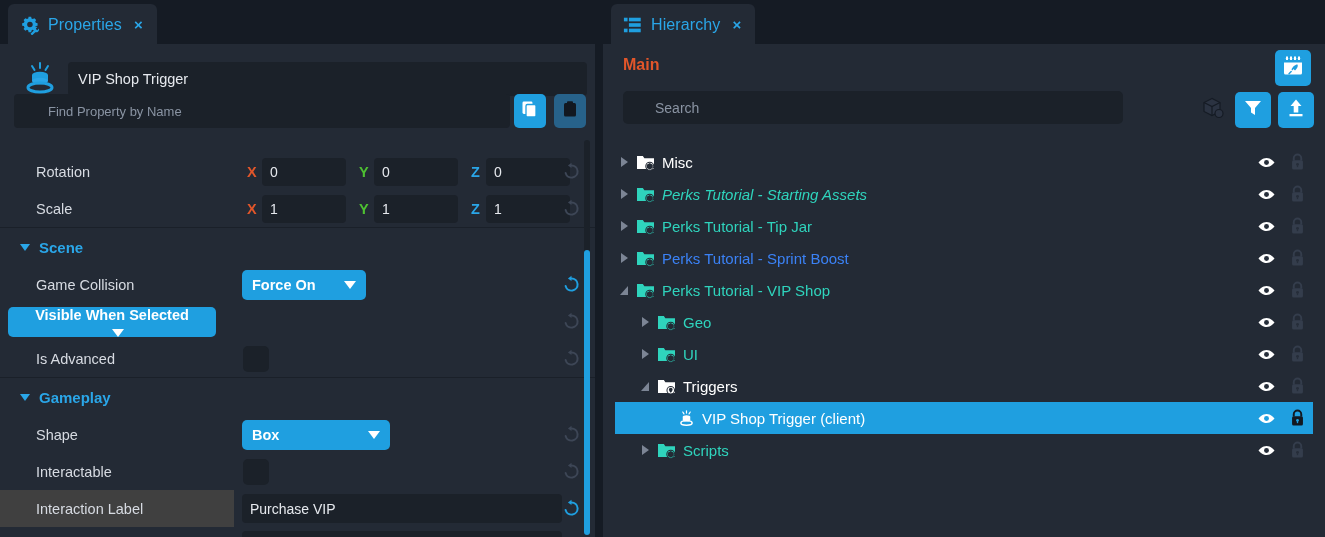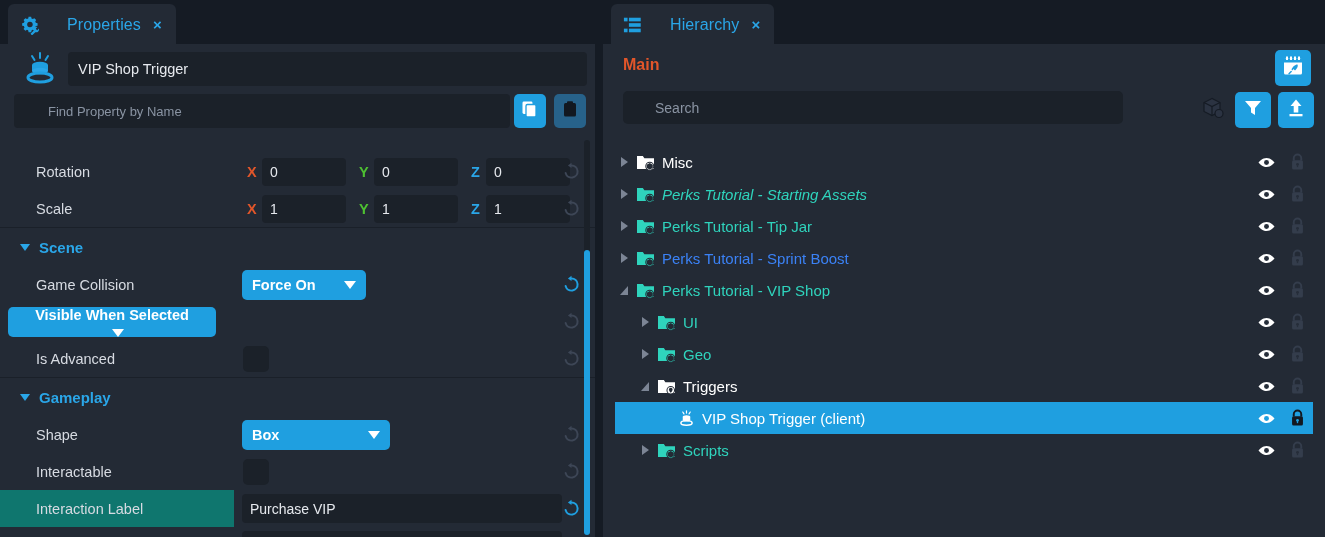--- a/index.html
+++ b/index.html
@@ -14,31 +14,31 @@
   
   .tabstrip { position: absolute; top: 0; height: 45px; background: #151b24; }
   .tab {
     position: absolute; top: 4px; left: 8px; height: 41px;
     background: #232a35;
     border-top-left-radius: 6px; border-top-right-radius: 6px;
     display: flex; align-items: center; gap: 8px;
     padding: 0 14px 0 12px;
     color: #2aa6e8; font-size: 16px;
   }
-  .tab-label { color: #2aa6e8; font-size: 16px; letter-spacing: .1px; margin-left: 19px; }
+  .tab-label { color: #2aa6e8; font-size: 16px; letter-spacing: .1px; }
   .tab-close { color: #2aa6e8; font-size: 15px; font-weight: bold; line-height: 1;
                margin-left: 4px; cursor: pointer; }
 
   
   .panel { position: absolute; background: #232a35; }
   #props-panel { left: 0; top: 44px; width: 595px; height: 493px; background: #232a35; }
   #hier-panel  { left: 603px; top: 44px; width: 722px; height: 493px; background: #232a35; }
 
   
-  .obj-header { position: absolute; left: 0; top: 0; width: 654px; height: 46px; }
+  .obj-header { position: absolute; left: 0; top: 10px; width: 654px; height: 46px; }
   .obj-icon { position: absolute; left: 22px; top: 8px; width: 36px; height: 34px; }
   .name-field {
     position: absolute; left: 68px; top: 8px; width: 519px; height: 34px;
     background: #1b2129; border: none; border-radius: 4px;
     color: #e6e9ee; font-size: 14.5px; padding: 0 10px;
     font-family: "Liberation Sans", sans-serif;
   }
   .search-row { position: absolute; left: 0; top: 50px; width: 595px; height: 38px; }
   .search-field {
     position: absolute; left: 14px; top: 0; width: 496px; height: 34px;
@@ -51,21 +51,21 @@
   .sq-btn {
     position: absolute; top: 0; width: 32px; height: 34px; border-radius: 5px;
     display: flex; align-items: center; justify-content: center; cursor: pointer;
   }
   .sq-btn.primary { background: #1f9fe0; }
   .sq-btn.muted { background: #27628a; }
 
   
   #prop-scroll { position: absolute; left: 0; top: 109px; width: 595px; height: 399px; overflow: hidden; }
   .prow { position: relative; height: 37px; display: flex; align-items: center; }
-  .prow.hl .plabel { background: #0f766e; }
+  .prow.hl .plabel { background: #404040; }
   .plabel {
     width: 234px; height: 37px; display: flex; align-items: center;
     padding-left: 36px; color: #d7dbe2; font-size: 14.5px;
     white-space: nowrap; overflow: hidden;
   }
   .sep { height: 1px; background: #1a2029; margin: 0; }
   .sect {
     height: 38px; display: flex; align-items: center; gap: 9px;
     padding-left: 20px; color: #2aa6e8; font-size: 15px; font-weight: bold;
   }
@@ -509,21 +509,21 @@
           <span class="tw">
             <span class="tri-r"></span>
           </span>
           <span style="display:flex;align-items:center;margin-left:3px;">
             <svg width="19" height="17" viewBox="0 0 20 18">
               <path d="M1 2.2h6.2l1.6 2.2H19v11.4H1z" fill="#2fd4bd"></path>
               <circle cx="14.5" cy="13" r="4.2" fill="#2fd4bd" stroke="#232a35" stroke-width="1.1"></circle>
               <path d="M14.5 9.6 11.3 11.3v3.4l3.2 1.7 3.2-1.7v-3.4z" fill="#232a35"></path>
             </svg>
           </span>
-          <span class="tlabel" style="color:#2fd4bd;">UI</span>
+          <span class="tlabel" style="color:#2fd4bd;">Geo</span>
           <span class="teye"><svg width="19" height="19" viewBox="0 0 20 20">
               <path d="M10 5.2c-4.2 0-7.4 3.3-8.4 4.8 1 1.5 4.2 4.8 8.4 4.8s7.4-3.3 8.4-4.8c-1-1.5-4.2-4.8-8.4-4.8z" fill="#ffffff"></path>
               <circle cx="10" cy="10" r="2.6" fill="#262e3a"></circle>
             </svg></span>
           <span class="tlock"><svg width="15" height="18" viewBox="0 0 16 19">
               <path d="M4 8V5.6a4 4 0 0 1 8 0V8" fill="none" stroke="#343d4c" stroke-width="2.1"></path>
               <rect x="2.2" y="7.6" width="11.6" height="10" rx="1.6" fill="#343d4c"></rect>
               <circle cx="8" cy="12" r="1.5" fill="#262e3a"></circle>
               <rect x="7.3" y="12" width="1.4" height="3" fill="#262e3a"></rect>
             </svg></span>
@@ -533,21 +533,21 @@
           <span class="tw">
             <span class="tri-r"></span>
           </span>
           <span style="display:flex;align-items:center;margin-left:3px;">
             <svg width="19" height="17" viewBox="0 0 20 18">
               <path d="M1 2.2h6.2l1.6 2.2H19v11.4H1z" fill="#2fd4bd"></path>
               <circle cx="14.5" cy="13" r="4.2" fill="#2fd4bd" stroke="#232a35" stroke-width="1.1"></circle>
               <path d="M14.5 9.6 11.3 11.3v3.4l3.2 1.7 3.2-1.7v-3.4z" fill="#232a35"></path>
             </svg>
           </span>
-          <span class="tlabel" style="color:#2fd4bd;">Geo</span>
+          <span class="tlabel" style="color:#2fd4bd;">UI</span>
           <span class="teye"><svg width="19" height="19" viewBox="0 0 20 20">
               <path d="M10 5.2c-4.2 0-7.4 3.3-8.4 4.8 1 1.5 4.2 4.8 8.4 4.8s7.4-3.3 8.4-4.8c-1-1.5-4.2-4.8-8.4-4.8z" fill="#ffffff"></path>
               <circle cx="10" cy="10" r="2.6" fill="#262e3a"></circle>
             </svg></span>
           <span class="tlock"><svg width="15" height="18" viewBox="0 0 16 19">
               <path d="M4 8V5.6a4 4 0 0 1 8 0V8" fill="none" stroke="#343d4c" stroke-width="2.1"></path>
               <rect x="2.2" y="7.6" width="11.6" height="10" rx="1.6" fill="#343d4c"></rect>
               <circle cx="8" cy="12" r="1.5" fill="#262e3a"></circle>
               <rect x="7.3" y="12" width="1.4" height="3" fill="#262e3a"></rect>
             </svg></span>

